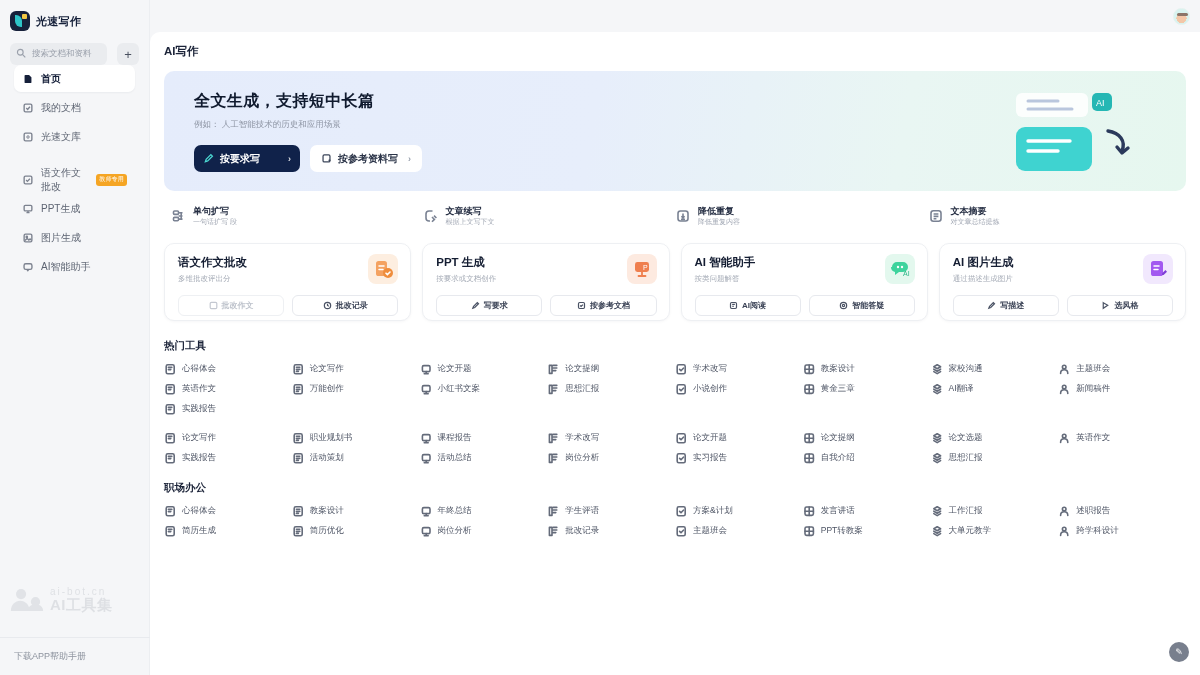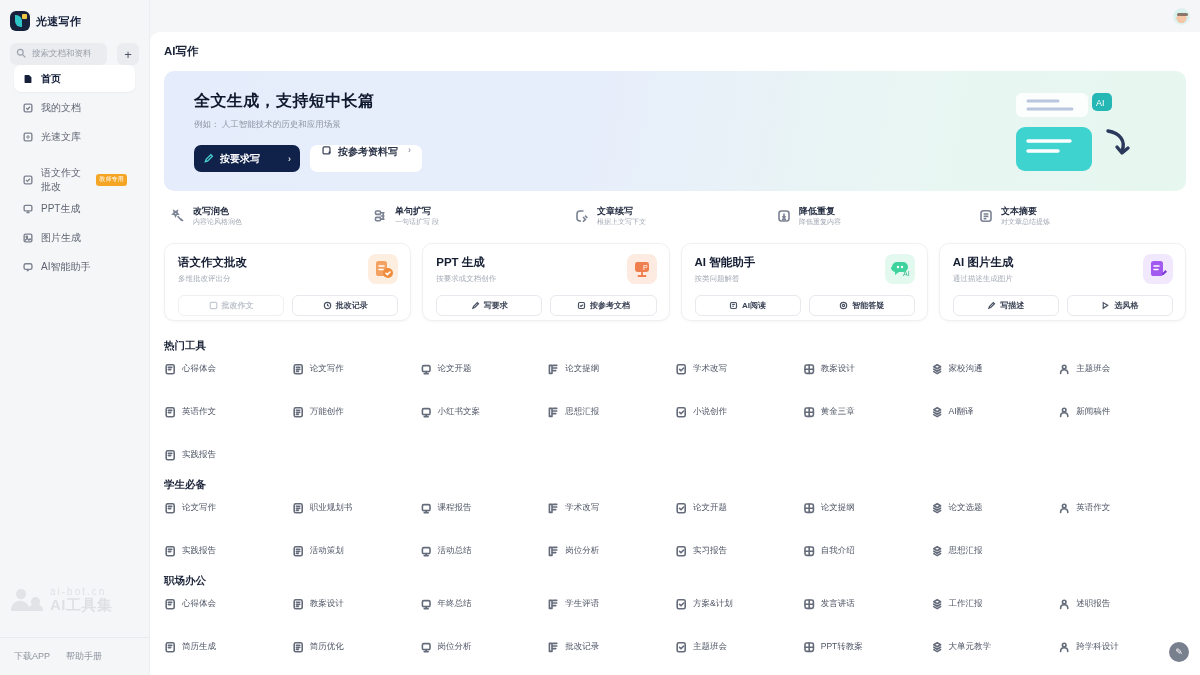--- a/index.html
+++ b/index.html
@@ -64,21 +64,21 @@
     position: absolute; left: 10px; bottom: 62px;
     display: flex; align-items: center; gap: 6px; opacity: .45;
   }
   .wm-mark { width: 34px; height: 26px; position: relative; }
   .wm-txt1 { font-size: 10px; letter-spacing: 2px; color: #c3c7cd; line-height: 1; }
   .wm-txt2 { font-size: 15px; font-weight: bold; color: #c3c7cd; line-height: 1.1; letter-spacing: .5px; }
 
   .side-footer {
     position: absolute; left: 0; bottom: 0; width: 150px;
     border-top: 1px solid #e8eaee;
-    display: flex; align-items: center; gap: 16px;
+    display: flex; align-items: center; 
     padding: 0 14px; height: 38px;
   }
   .side-footer span { font-size: 9px; color: #8d939e; }
 
   
   .main { flex: 1; height: 675px; position: relative; overflow: hidden; background: #f5f6f8; }
   .topbar { height: 32px; display: flex; justify-content: flex-end; align-items: center; padding-right: 10px; }
   .avatar {
     width: 17px; height: 17px; border-radius: 50%;
     background: radial-gradient(circle at 50% 62%, #f3c7a8 0 42%, #d8f3ef 43% 100%);
@@ -106,21 +106,21 @@
   .hero p { font-size: 8.5px; color: #8d94a3; margin-top: 7px; }
   .hero-btns { display: flex; gap: 10px; margin-top: 14px; }
   .btn-primary {
     background: #10224a; color: #fff; border-radius: 7px;
     height: 27px; min-width: 106px; display: flex; align-items: center;
     gap: 5px; padding: 0 9px; font-size: 10px; font-weight: bold;
   }
   .btn-primary .chev { margin-left: auto; font-size: 9px; opacity: .85; }
   .btn-light {
     background: #fff; color: #2b3448; border-radius: 7px;
-    height: 27px; display: flex; gap: 5px;
+    height: 27px; display: flex; align-items: center; gap: 5px;
     padding: 0 11px; font-size: 10px; font-weight: bold;
   }
   .btn-light .chev { margin-left: 5px; font-size: 9px; color: #98a0ad; }
   .hero-art { position: absolute; right: 40px; top: 18px; width: 150px; height: 90px; }
 
   
   .features { display: flex; margin-top: 14px; padding: 0 6px 0 6px; }
   .feature { flex: 1; display: flex; align-items: center; gap: 7px; }
   .feature .f-ico { width: 16px; height: 16px; color: #7a8293; flex: 0 0 auto; }
   .f-t { font-size: 9px; font-weight: bold; color: #232c41; line-height: 1.35; }
@@ -142,21 +142,21 @@
     display: flex; align-items: center; justify-content: center; gap: 4px;
     font-size: 8px; color: #3b4356; font-weight: bold;
   }
   .cbtn.muted { color: #bfc4cd; border-color: #eef0f3; }
   .cbtn .cb-ico { width: 9px; height: 9px; }
 
   
   .tools { margin-top: 18px; }
   .tool-sect + .tool-sect { margin-top: 17px; }
   .tool-sect h4 { font-size: 10.5px; font-weight: bold; color: #1b2338; margin-bottom: 10px; }
-  .tool-grid { display: grid; grid-template-columns: repeat(8, 1fr); row-gap: 31px; }
+  .tool-grid { display: grid; grid-template-columns: repeat(8, 1fr); row-gap: 8px; }
   .tool {
     display: flex; align-items: center; gap: 6px;
     font-size: 8.5px; color: #4d5464;
   }
   .tool .t-ico { width: 12px; height: 12px; color: #646b7a; flex: 0 0 auto; }
 
   .fab {
     position: absolute; right: 11px; bottom: 13px;
     width: 20px; height: 20px; border-radius: 50%;
     background: #787f8d; display: flex; align-items: center;
@@ -325,32 +325,20 @@
             <path d="M112 42c12 2 18 10 14 20" stroke="#2b3a5c" stroke-width="3.4" stroke-linecap="round"></path>
             <path d="M121 58l5 6 6-5" stroke="#2b3a5c" stroke-width="3.4" stroke-linecap="round" stroke-linejoin="round"></path>
           </svg>
         </div>
       </section>
 
       <section class="features">
         <div class="feature">
           <span class="f-ico">
             <svg viewBox="0 0 16 16" width="16" height="16" fill="none" stroke="#7a8293">
-                <path d="M4 3l1.6 1 1.6-1-.4 1.8 1.3 1.3-1.8.3-.8 1.7-.8-1.7-1.8-.3L4.4 4.8z"></path>
-                <path d="M7.6 8.2L12 12.6M11 11l2 2"></path>
-              </svg>
-          </span>
-          <div>
-            <div class="f-t">改写润色</div>
-            <div class="f-s">内容论风格润色</div>
-          </div>
-        </div>
-        <div class="feature">
-          <span class="f-ico">
-            <svg viewBox="0 0 16 16" width="16" height="16" fill="none" stroke="#7a8293">
                 <rect x="3.5" y="3" width="5" height="3.4" rx="1"></rect>
                 <rect x="3.5" y="9.4" width="5" height="3.4" rx="1"></rect>
                 <path d="M8.5 4.7h4M8.5 11.1h4M11.2 4.7v6.4M12.5 8h-4"></path>
               </svg>
           </span>
           <div>
             <div class="f-t">单句扩写</div>
             <div class="f-s">一句话扩写 段</div>
           </div>
         </div>
@@ -641,21 +629,20 @@
                 <span class="t-ico"><svg viewBox="0 0 12 12" width="12" height="12" fill="none" stroke="#646b7a" stroke-width="0.9" stroke-linecap="round" stroke-linejoin="round">
                     <rect x="2.2" y="1.8" width="8" height="9" rx="1.6"></rect>
                     <path d="M4.4 4.4h3.4M4.4 6.6h2.4"></path>
                   </svg></span>
                 <span>实践报告</span>
               </div>
             </div>
         </section>
 
         <section class="tool-sect">
-          <h4>学生必备</h4>
           <div class="tool-grid" id="grid1">
               <div class="tool">
                 <span class="t-ico"><svg viewBox="0 0 12 12" width="12" height="12" fill="none" stroke="#646b7a" stroke-width="0.9" stroke-linecap="round" stroke-linejoin="round">
                     <rect x="2.2" y="1.8" width="8" height="9" rx="1.6"></rect>
                     <path d="M4.4 4.4h3.4M4.4 6.6h2.4"></path>
                   </svg></span>
                 <span>论文写作</span>
               </div>
               <div class="tool">
                 <span class="t-ico"><svg viewBox="0 0 12 12" width="12" height="12" fill="none" stroke="#646b7a" stroke-width="0.9" stroke-linecap="round" stroke-linejoin="round">

